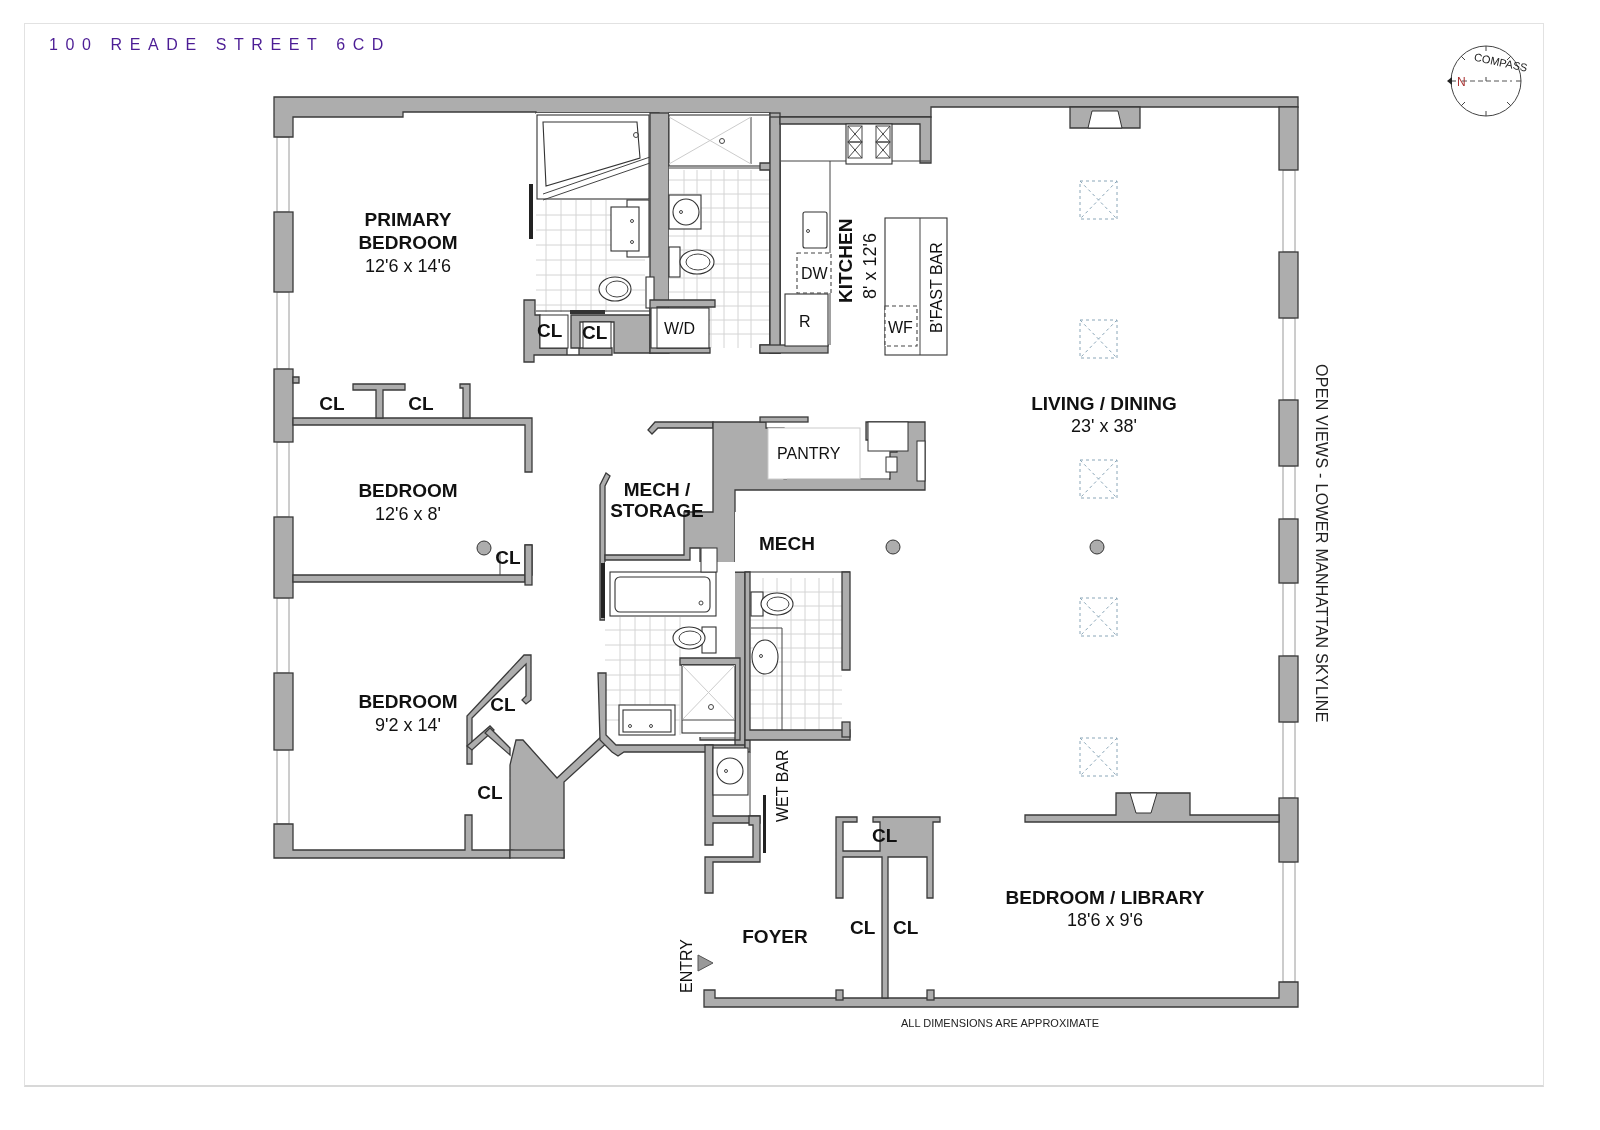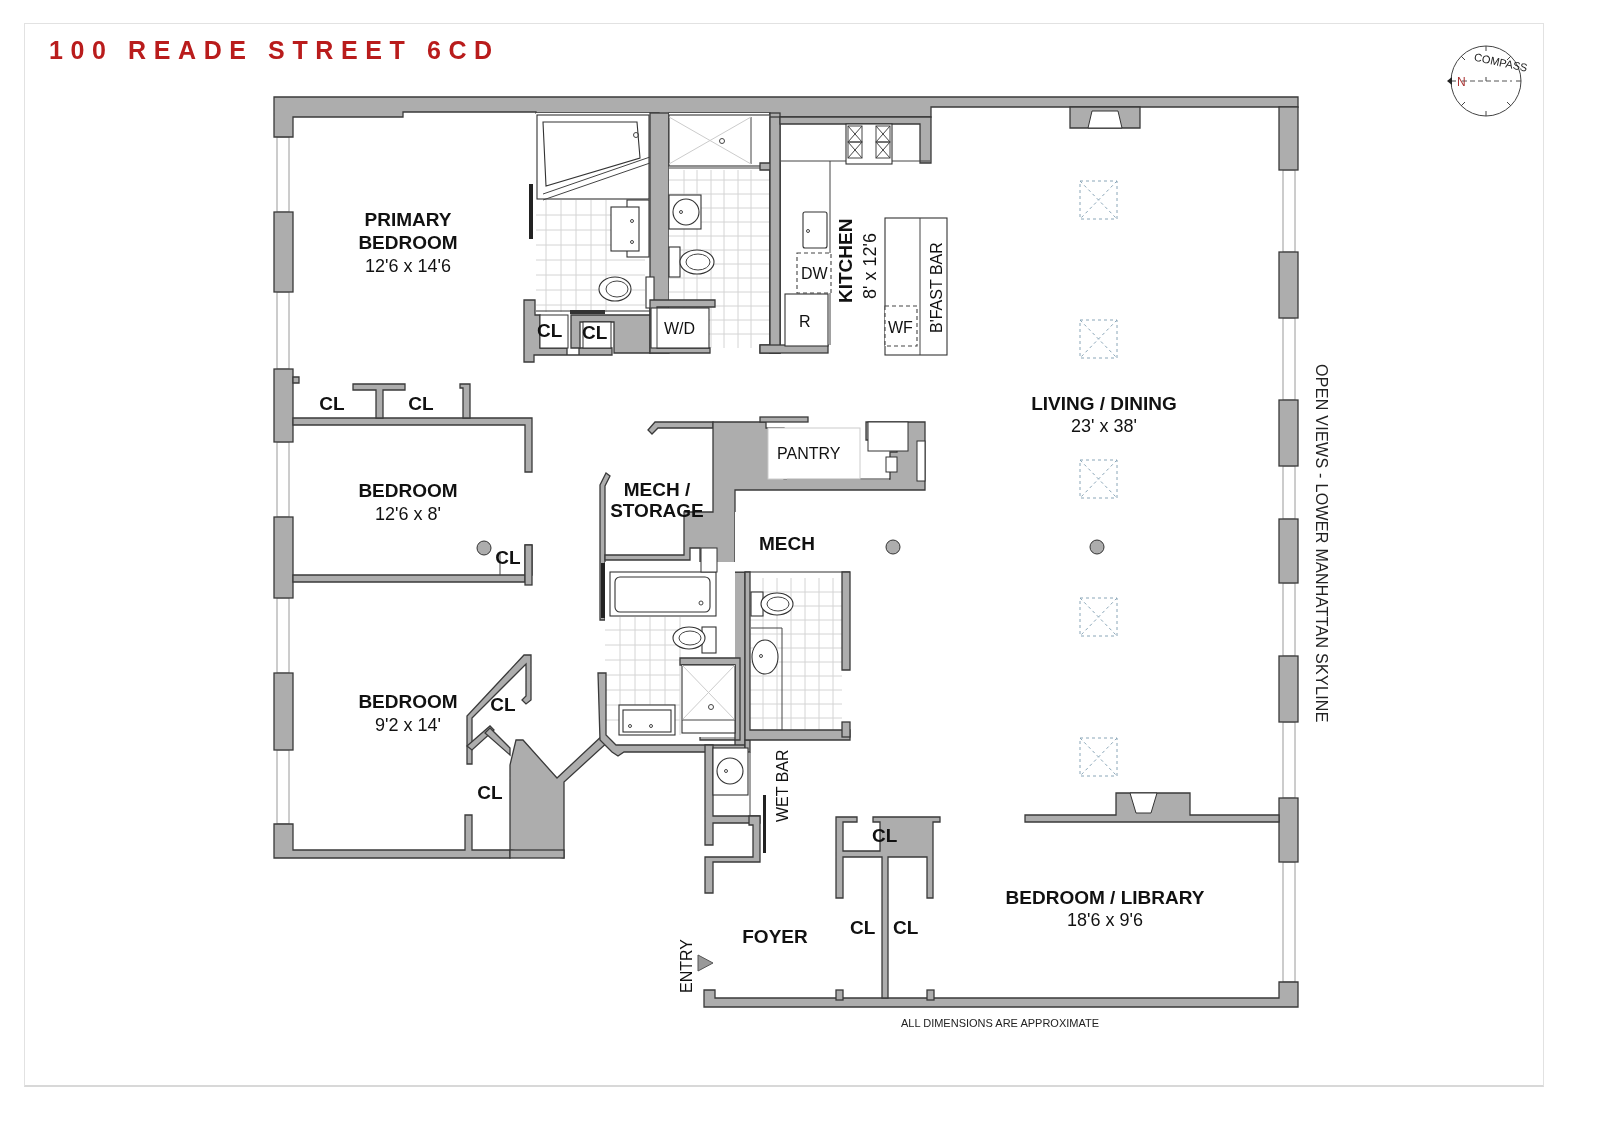--- a/index.html
+++ b/index.html
@@ -1,18 +1,18 @@
 <!DOCTYPE html>
 <html><head>
 <meta charset="utf-8">
 <style>
   html, body { margin: 0; padding: 0; background: #ffffff; }
   body { width: 1600px; height: 1130px; position: relative; overflow: hidden; font-family: "Liberation Sans", sans-serif; }
   .frame { position: absolute; left: 24px; top: 23px; width: 1518px; height: 1061px; border: 1px solid #e2e2e2; border-bottom: 2px solid #d8d8d8; background: #fff; }
-  .title { position: absolute; left: 49px; top: 36px; font-family: "Liberation Sans", sans-serif; font-weight: bold; font-size: 25px; letter-spacing: 7.6px; color: #b91c1c; white-space: nowrap; }
+  .title { position: absolute; left: 49px; top: 36px; font-family: "Liberation Sans", sans-serif; font-weight: normal; font-size: 16px; letter-spacing: 7.6px; color: #4c1d95; white-space: nowrap; }
   svg.plan { position: absolute; left: 0; top: 0; }
   .wall { fill: #adadad; stroke: #3a3a3a; stroke-width: 1.3; stroke-linejoin: miter; }
   .fixture { fill: #fff; stroke: #333; stroke-width: 1.1; }
   .thin { fill: none; stroke: #444; stroke-width: 1; }
   .tile { stroke: #d4d4d4; stroke-width: 1; }
   .dash { fill: #fff; stroke: #444; stroke-width: 1.1; stroke-dasharray: 4 3; }
   .lightdash { fill: none; stroke: #8aa6b8; stroke-width: 1; stroke-dasharray: 3 3; }
   .win { fill: #fff; stroke: #9a9a9a; stroke-width: 1; }
   .lbl-b { font-family: "Liberation Sans", sans-serif; font-weight: bold; font-size: 19px; fill: #111; }
   .lbl-n { font-family: "Liberation Sans", sans-serif; font-size: 18px; fill: #111; }

